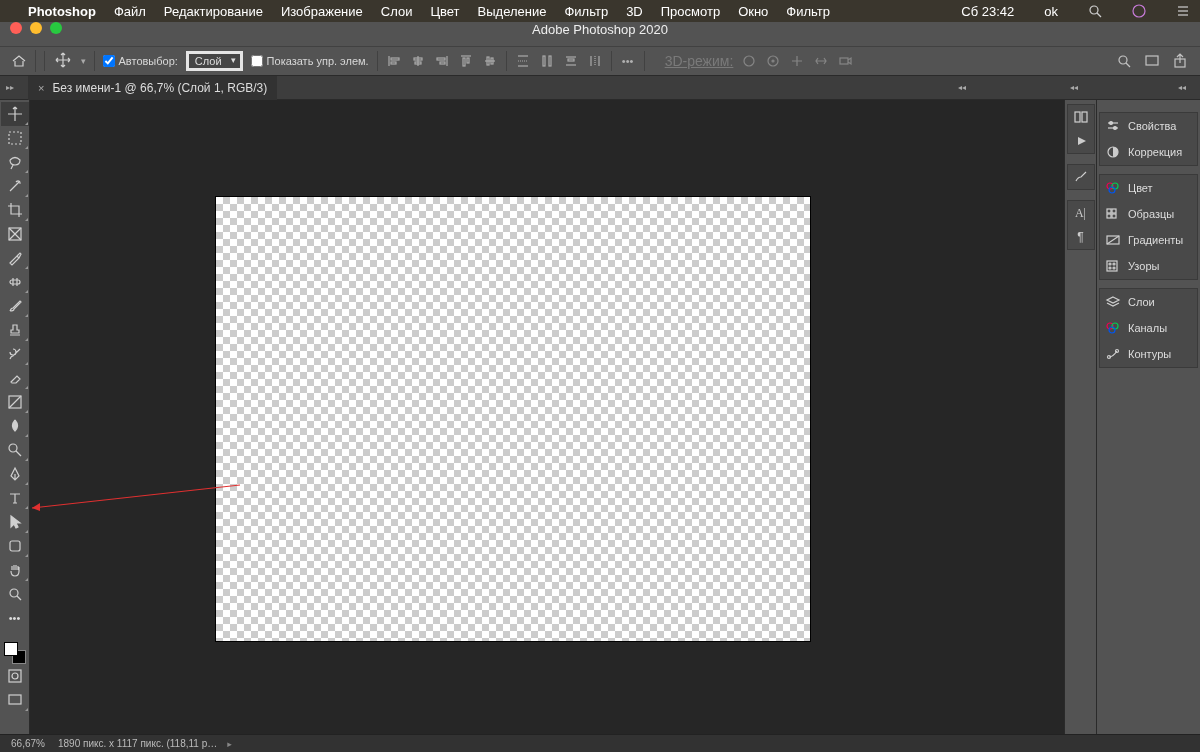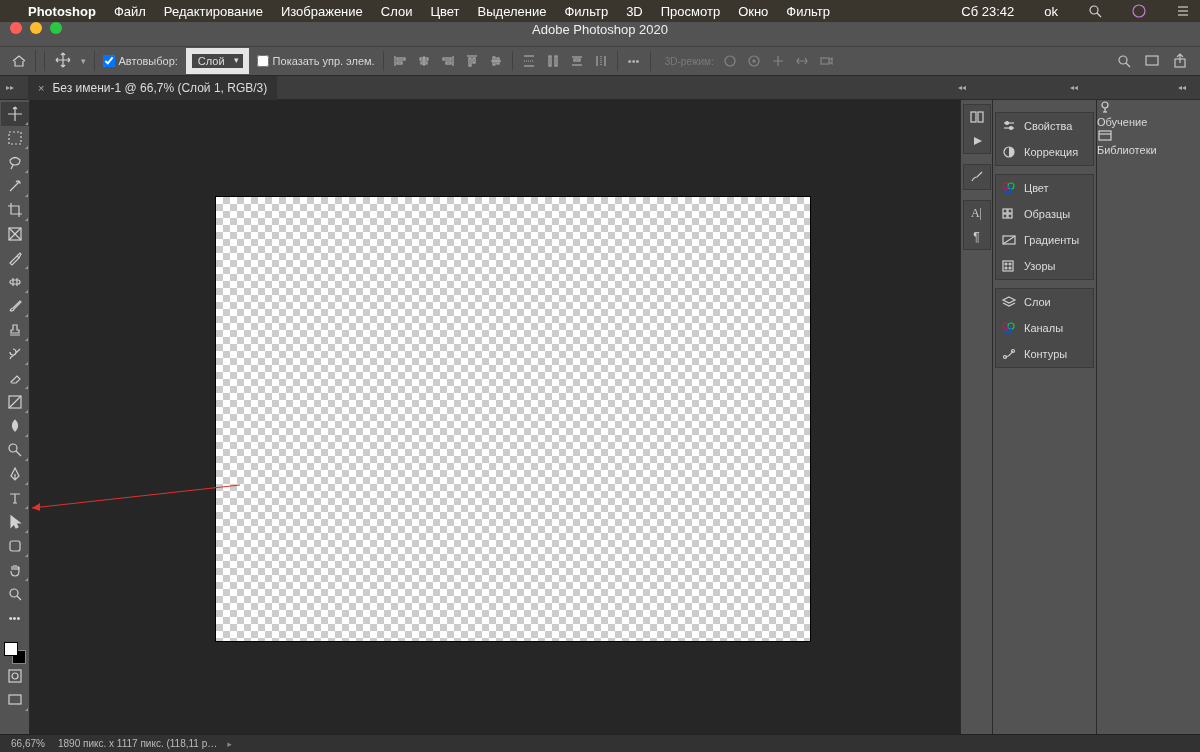--- a/index.html
+++ b/index.html
@@ -22,24 +22,24 @@
 .tl-grn { background: #28c940; }
 .winchrome .title { position: absolute; left: 50%; transform: translateX(-50%); color: #eee; font-size: 13px; }
 
 
 .optbar { height: 30px; background: #535353; border-top: 1px solid #414141; border-bottom: 1px solid #2a2a2a; display: flex; align-items: center; padding: 0 8px; gap: 8px; }
 .optbar .home { width: 28px; height: 22px; display: flex; align-items: center; justify-content: center; background: #535353; border-right: 1px solid #414141; padding-right: 6px; }
 .optbar .sep { width: 1px; height: 20px; background: #414141; }
 .optbar .moveico { width: 20px; text-align: center; }
 .optbar .chk { display: flex; align-items: center; gap: 4px; }
 .optbar .chk input { width: 12px; height: 12px; }
-.optbar .select { background: #454545; border: 6px solid #e5e5e5; padding: 1px 18px 1px 6px; position: relative; color: #ddd; font-size: 11px; }
+.optbar .select { background: #454545; border: 3px solid #e5e5e5; padding: 1px 18px 1px 6px; position: relative; color: #ddd; font-size: 11px; }
 .optbar .select::after { content: "▾"; position: absolute; right: 4px; font-size: 9px; }
 .optbar .alignico { width: 16px; height: 16px; display: flex; align-items: center; justify-content: center; opacity: 0.7; }
-.optbar .threed { color: #7a7a7a; font-size: 10px; margin-left: 6px; }
+.optbar .threed { color: #7a7a7a; font-size: 14px; margin-left: 12px; text-decoration: underline; }
 .optbar .rightico { margin-left: auto; display: flex; gap: 12px; align-items: center; padding-right: 4px; }
 .optbar .rightico .ico { width: 16px; height: 16px; opacity: 0.9; }
 
 
 .doctab { height: 24px; background: #3d3d3d; border-bottom: 1px solid #2a2a2a; display: flex; align-items: center; position: relative; }
 .doctab .expand { width: 12px; text-align: center; color: #aaa; font-size: 8px; }
 .doctab .tab { margin-left: 28px; background: #323232; height: 24px; display: flex; align-items: center; padding: 0 10px; gap: 8px; font-size: 12px; color: #ddd; }
 .doctab .tab .close { font-size: 11px; color: #aaa; }
 
 
@@ -565,35 +565,19 @@
               <circle cx="4" cy="10" r="1.5"></circle>
               <circle cx="12" cy="4" r="1.5"></circle>
               <path d="M4 10 Q8 10 12 4"></path>
             </svg>
           </div>
           <span>Контуры</span>
         </div>
     </div>
   </div>
 
-  <div class="colC">
-    <div class="hdr"></div>
-    <div class="grpB">
-      <div class="row"><div class="pi"><svg width="16" height="14">
-              <circle cx="8" cy="5" r="3"></circle>
-              <line x1="8" y1="8" x2="8" y2="12"></line>
-              <line x1="6" y1="12" x2="10" y2="12"></line>
-            </svg></div><span>Обучение</span></div>
-    </div>
-    <div class="grpB">
-      <div class="row"><div class="pi"><svg width="16" height="14">
-              <rect x="2" y="3" width="12" height="9"></rect>
-              <line x1="2" y1="6" x2="14" y2="6"></line>
-            </svg></div><span>Библиотеки</span></div>
-    </div>
-  </div>
 </div>
 
 <div class="statusbar">
   <span class="zoom">66,67%</span>
   <span>1890 пикс. x 1117 пикс. (118,11 p…</span>
   <span class="arrow">▸</span>
 </div>
 
 </body></html>

